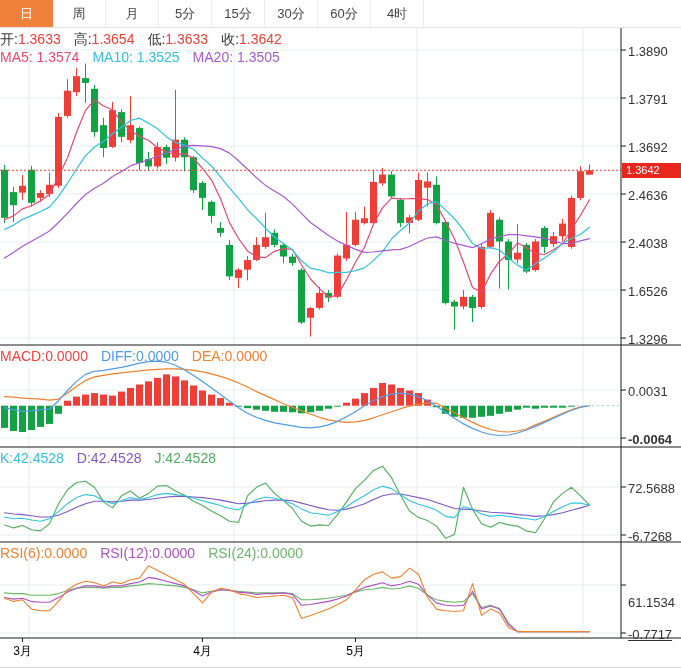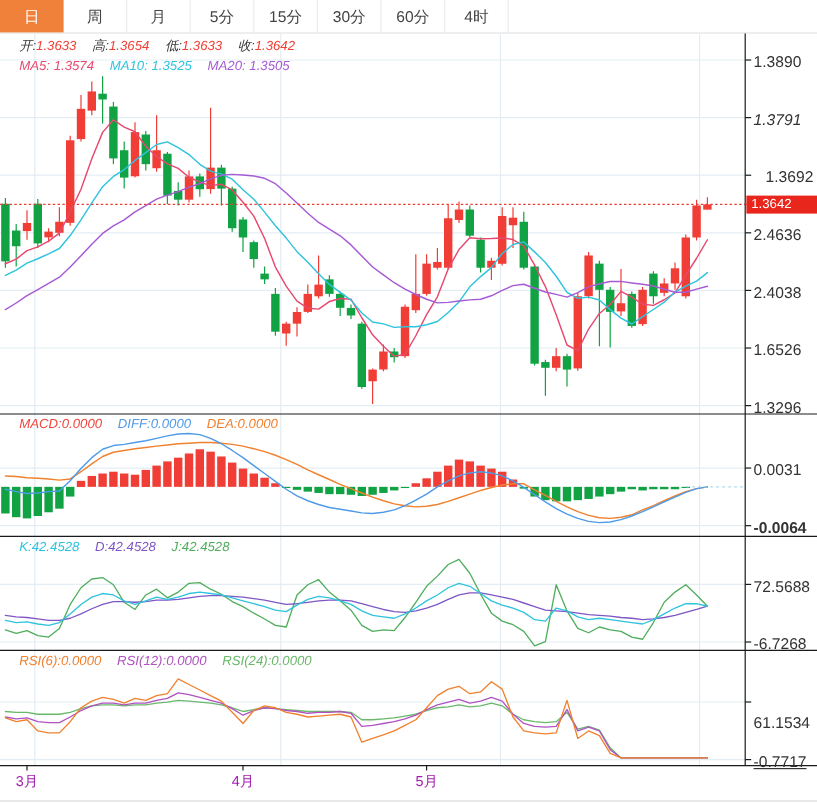--- a/index.html
+++ b/index.html
@@ -4,26 +4,26 @@
 <style>
   html,body{margin:0;padding:0;background:#fff;}
   .app{position:relative;width:681px;height:669px;background:#fff;overflow:hidden;
        font-family:"Liberation Sans","DejaVu Sans",sans-serif;}
   .tabbar{position:absolute;left:0;top:0;width:681px;height:28px;display:flex;
           border-bottom:1px solid #e3e3e3;box-sizing:border-box;background:#fff;}
   .tab{width:53px;height:27px;line-height:27px;text-align:center;font-size:13px;color:#444;
        border-right:1px solid #ececec;cursor:pointer;box-sizing:border-box;}
   .tab.selected{background:#f0813a;color:#fff;border-right:none;}
   svg.canvas{position:absolute;left:0;top:0;}
-  .legend-row{position:absolute;left:16px;white-space:nowrap;font-size:11px;z-index:5;font-style:italic;}
+  .legend-row{position:absolute;left:0;white-space:nowrap;font-size:14px;z-index:5;}
   .legend-row span.item{margin-right:13px;}
   .yaxis-label{position:absolute;left:628px;font-size:13px;color:#333;z-index:4;}
   .price-tag{position:absolute;left:622px;width:59px;height:15px;background:#e8261c;color:#fff;
              font-size:11px;line-height:15px;padding-left:4px;box-sizing:border-box;z-index:6;}
-  .xaxis-label{position:absolute;width:34px;text-align:center;font-size:12px;color:#a21caf;top:643px;z-index:4;}
+  .xaxis-label{position:absolute;width:34px;text-align:center;font-size:12px;color:#000000;top:643px;z-index:4;}
   .bottom-line{position:absolute;left:0;top:667px;width:681px;height:1px;background:#d9d9d9;}
 </style>
 </head>
 <body>
 
 <div class="app">
   <div class="tabbar">
       <div class="tab selected" style="background: rgb(240, 129, 58);">日</div>
       <div class="tab">周</div>
       <div class="tab">月</div>
@@ -283,22 +283,22 @@
       <line x1="202.5" y1="638" x2="202.5" y2="642" stroke="#1a1a1a" stroke-width="1"></line>
       <line x1="355.5" y1="638" x2="355.5" y2="642" stroke="#1a1a1a" stroke-width="1"></line>
     </svg>
   <div class="legend-row" id="ohlc-row" style="top:31px"><span class="item"><span style="color: rgb(58, 58, 58);">开:</span><span style="color: rgb(239, 65, 54);">1.3633</span></span><span class="item"><span style="color: rgb(58, 58, 58);">高:</span><span style="color: rgb(239, 65, 54);">1.3654</span></span><span class="item"><span style="color: rgb(58, 58, 58);">低:</span><span style="color: rgb(239, 65, 54);">1.3633</span></span><span class="item"><span style="color: rgb(58, 58, 58);">收:</span><span style="color: rgb(239, 65, 54);">1.3642</span></span></div>
   <div class="legend-row" id="ma-row" style="top:49px"><span class="item"><span style="color: rgb(232, 72, 111);">MA5: </span><span style="color: rgb(232, 72, 111);">1.3574</span></span><span class="item"><span style="color: rgb(47, 195, 221);">MA10: </span><span style="color: rgb(47, 195, 221);">1.3525</span></span><span class="item"><span style="color: rgb(166, 90, 212);">MA20: </span><span style="color: rgb(166, 90, 212);">1.3505</span></span></div>
   <div class="legend-row" id="macd-row" style="top:348px"><span class="item"><span style="color: rgb(239, 69, 60);">MACD:</span><span style="color: rgb(239, 69, 60);">0.0000</span></span><span class="item"><span style="color: rgb(79, 155, 232);">DIFF:</span><span style="color: rgb(79, 155, 232);">0.0000</span></span><span class="item"><span style="color: rgb(240, 129, 46);">DEA:</span><span style="color: rgb(240, 129, 46);">0.0000</span></span></div>
   <div class="legend-row" id="kdj-row" style="top:450px"><span class="item"><span style="color: rgb(47, 195, 221);">K:</span><span style="color: rgb(47, 195, 221);">42.4528</span></span><span class="item"><span style="color: rgb(126, 87, 197);">D:</span><span style="color: rgb(126, 87, 197);">42.4528</span></span><span class="item"><span style="color: rgb(79, 174, 92);">J:</span><span style="color: rgb(79, 174, 92);">42.4528</span></span></div>
   <div class="legend-row" id="rsi-row" style="top:545px"><span class="item"><span style="color: rgb(240, 129, 46);">RSI(6):</span><span style="color: rgb(240, 129, 46);">0.0000</span></span><span class="item"><span style="color: rgb(176, 82, 192);">RSI(12):</span><span style="color: rgb(176, 82, 192);">0.0000</span></span><span class="item"><span style="color: rgb(106, 184, 106);">RSI(24):</span><span style="color: rgb(106, 184, 106);">0.0000</span></span></div>
   <div id="ylabels">
       <div class="yaxis-label" style="top: 44.0125px;">1.3890</div>
-      <div class="yaxis-label" style="top: 92.0135px; font-style: italic;">1.3791</div>
-      <div class="yaxis-label" style="top: 140.014px; margin-left: 10px;">1.3692</div>
+      <div class="yaxis-label" style="top: 92.0135px;">1.3791</div>
+      <div class="yaxis-label" style="top: 140.014px;">1.3692</div>
       <div class="yaxis-label" style="top: 188.015px;">2.4636</div>
       <div class="yaxis-label" style="top: 236.016px;">2.4038</div>
       <div class="yaxis-label" style="top: 284.017px;">1.6526</div>
       <div class="yaxis-label" style="top: 332.018px;">1.3296</div>
       <div class="yaxis-label" style="top: 384.036px;">0.0031</div>
       <div class="yaxis-label" style="top: 432.054px; font-weight: bold;">-0.0064</div>
       <div class="yaxis-label" style="top: 481.001px;">72.5688</div>
       <div class="yaxis-label" style="top: 529px;">-6.7268</div>
       <div class="yaxis-label" style="top: 579.002px; margin-top: 16px;">61.1534</div>
       <div class="yaxis-label" style="top: 627.002px; text-decoration: underline;">-0.7717</div>

